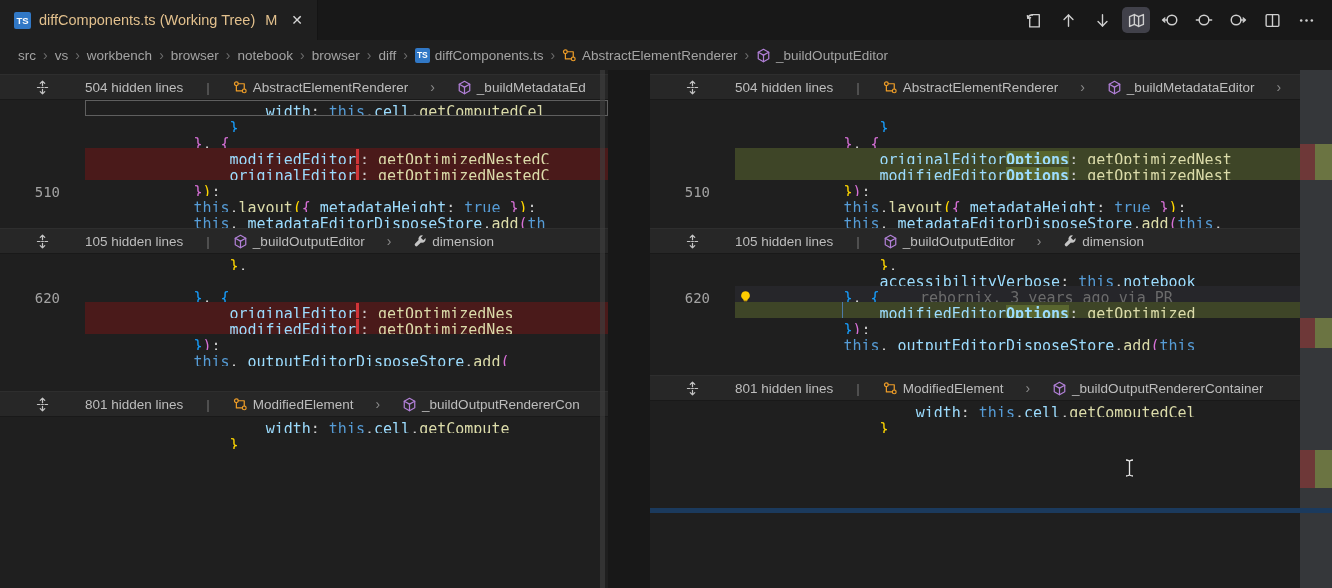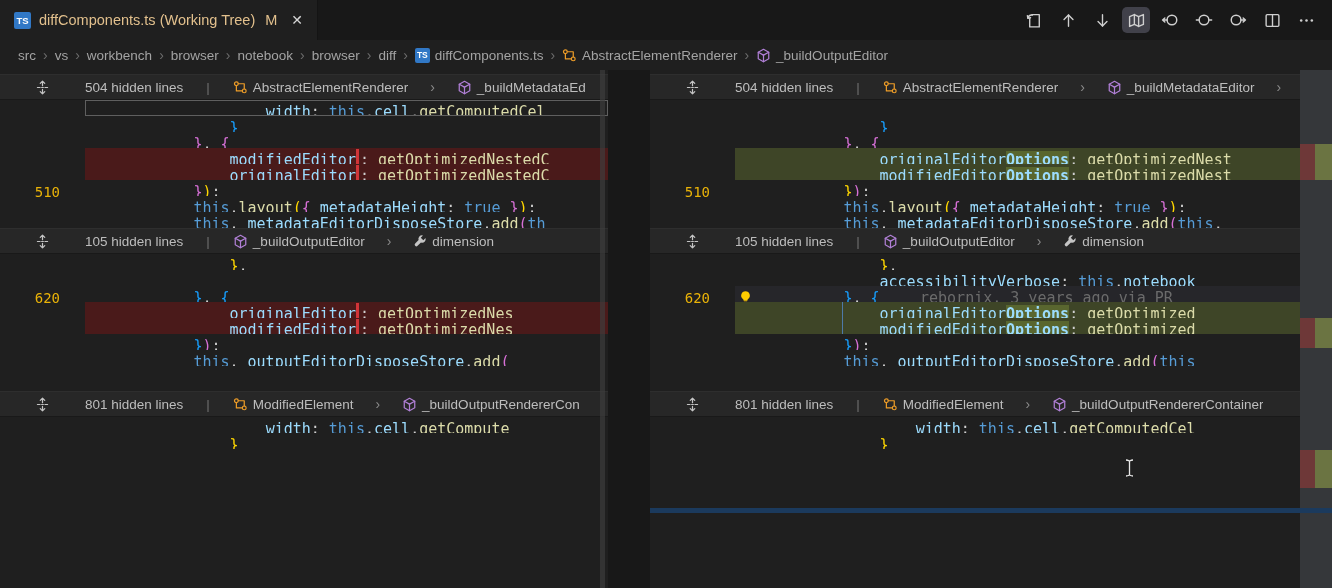--- a/index.html
+++ b/index.html
@@ -41,21 +41,21 @@
   .sym{display:flex;align-items:center;gap:5px;}
   .sym-sep{color:#8a8a8a;font-size:14px;margin:0 2px;}
   .icon{display:inline-flex;align-items:center;}
   .ic-class{color:var(--class_icon,#EE9D28);}
   .ic-method{color:var(--method_icon,#B180D7);}
   .ic-wrench{color:#c5c5c5;}
   
   .row{height:16px;display:flex;font-family:"DejaVu Sans Mono",monospace;font-size:15px;line-height:24px;}
   .row.spacer{height:25px;}
   .gutter{width:85px;flex:none;text-align:right;padding-right:25px;box-sizing:border-box;
-    color:#eab308;font-size:14px;}
+    color:#a3a3a3;font-size:14px;}
   .code{flex:1;white-space:pre;position:relative;overflow:hidden;}
   .code.removed{background:var(--removed_line_bg,#4a1a1a);}
   .code.added{background:var(--added_line_bg,#3e4527);}
   .code.boxed{outline:1px solid #5f5f5f;outline-offset:-1px;}
   .code.guide::before{content:"";position:absolute;left:107px;top:0;bottom:0;width:1px;background:#4e79a8;}
   .row.current .code{background:#26262a;}
   .tk.kw{color:#569CD6}.tk.prop{color:#9CDCFE}.tk.fn{color:#DCDCAA}.tk.pn{color:#d0d0d0}
   .tk.bg{color:#FFD700}.tk.bp{color:#D670D6}.tk.bb{color:#179FFF}
   .tk.hl{background:var(--added_char_bg,#59662f);font-weight:bold;}
   .delbar{display:inline-block;width:3px;height:20px;margin-right:1px;vertical-align:-4px;
@@ -505,24 +505,20 @@
       <div class="row current">
         <div class="gutter">620</div>
         <div class="code"><span>            </span><span class="tk bb">}</span><span class="tk pn">, </span><span class="tk bb">{</span><span class="bulb"><svg width="15" height="16" viewBox="0 0 16 16">
               <path fill="#FFCC00" d="M8 .8a4.6 4.6 0 0 1 2.6 8.4c-.4.3-.6.6-.6 1v.8H6v-.8c0-.4-.2-.7-.6-1A4.6 4.6 0 0 1 8 .8z"></path>
               <rect x="6" y="12" width="4" height="1.4" rx=".5" fill="#FFCC00"></rect>
               <rect x="6.6" y="14" width="2.8" height="1.2" rx=".5" fill="#FFCC00"></rect>
             </svg></span><span class="blame">rebornix, 3 years ago via PR </span></div>
       </div>
       <div class="row">
         <div class="gutter"></div>
-        <div class="code added guide"><span>                </span><span class="tk prop">originalEditor</span><span class="tk prop hl">Options</span><span class="tk pn">: </span><span class="tk fn">getOptimized</span></div>
-      </div>
-      <div class="row">
-        <div class="gutter"></div>
         <div class="code added guide"><span>                </span><span class="tk prop">modifiedEditor</span><span class="tk prop hl">Options</span><span class="tk pn">: </span><span class="tk fn">getOptimized</span></div>
       </div>
       <div class="row">
         <div class="gutter"></div>
         <div class="code"><span>            </span><span class="tk bb">}</span><span class="tk bp">)</span><span class="tk pn">;</span></div>
       </div>
       <div class="row">
         <div class="gutter"></div>
         <div class="code"><span>            </span><span class="tk kw">this</span><span class="tk pn">.</span><span class="tk prop">_outputEditorDisposeStore</span><span class="tk pn">.</span><span class="tk fn">add</span><span class="tk bp">(</span><span class="tk kw">this</span></div>
       </div>

